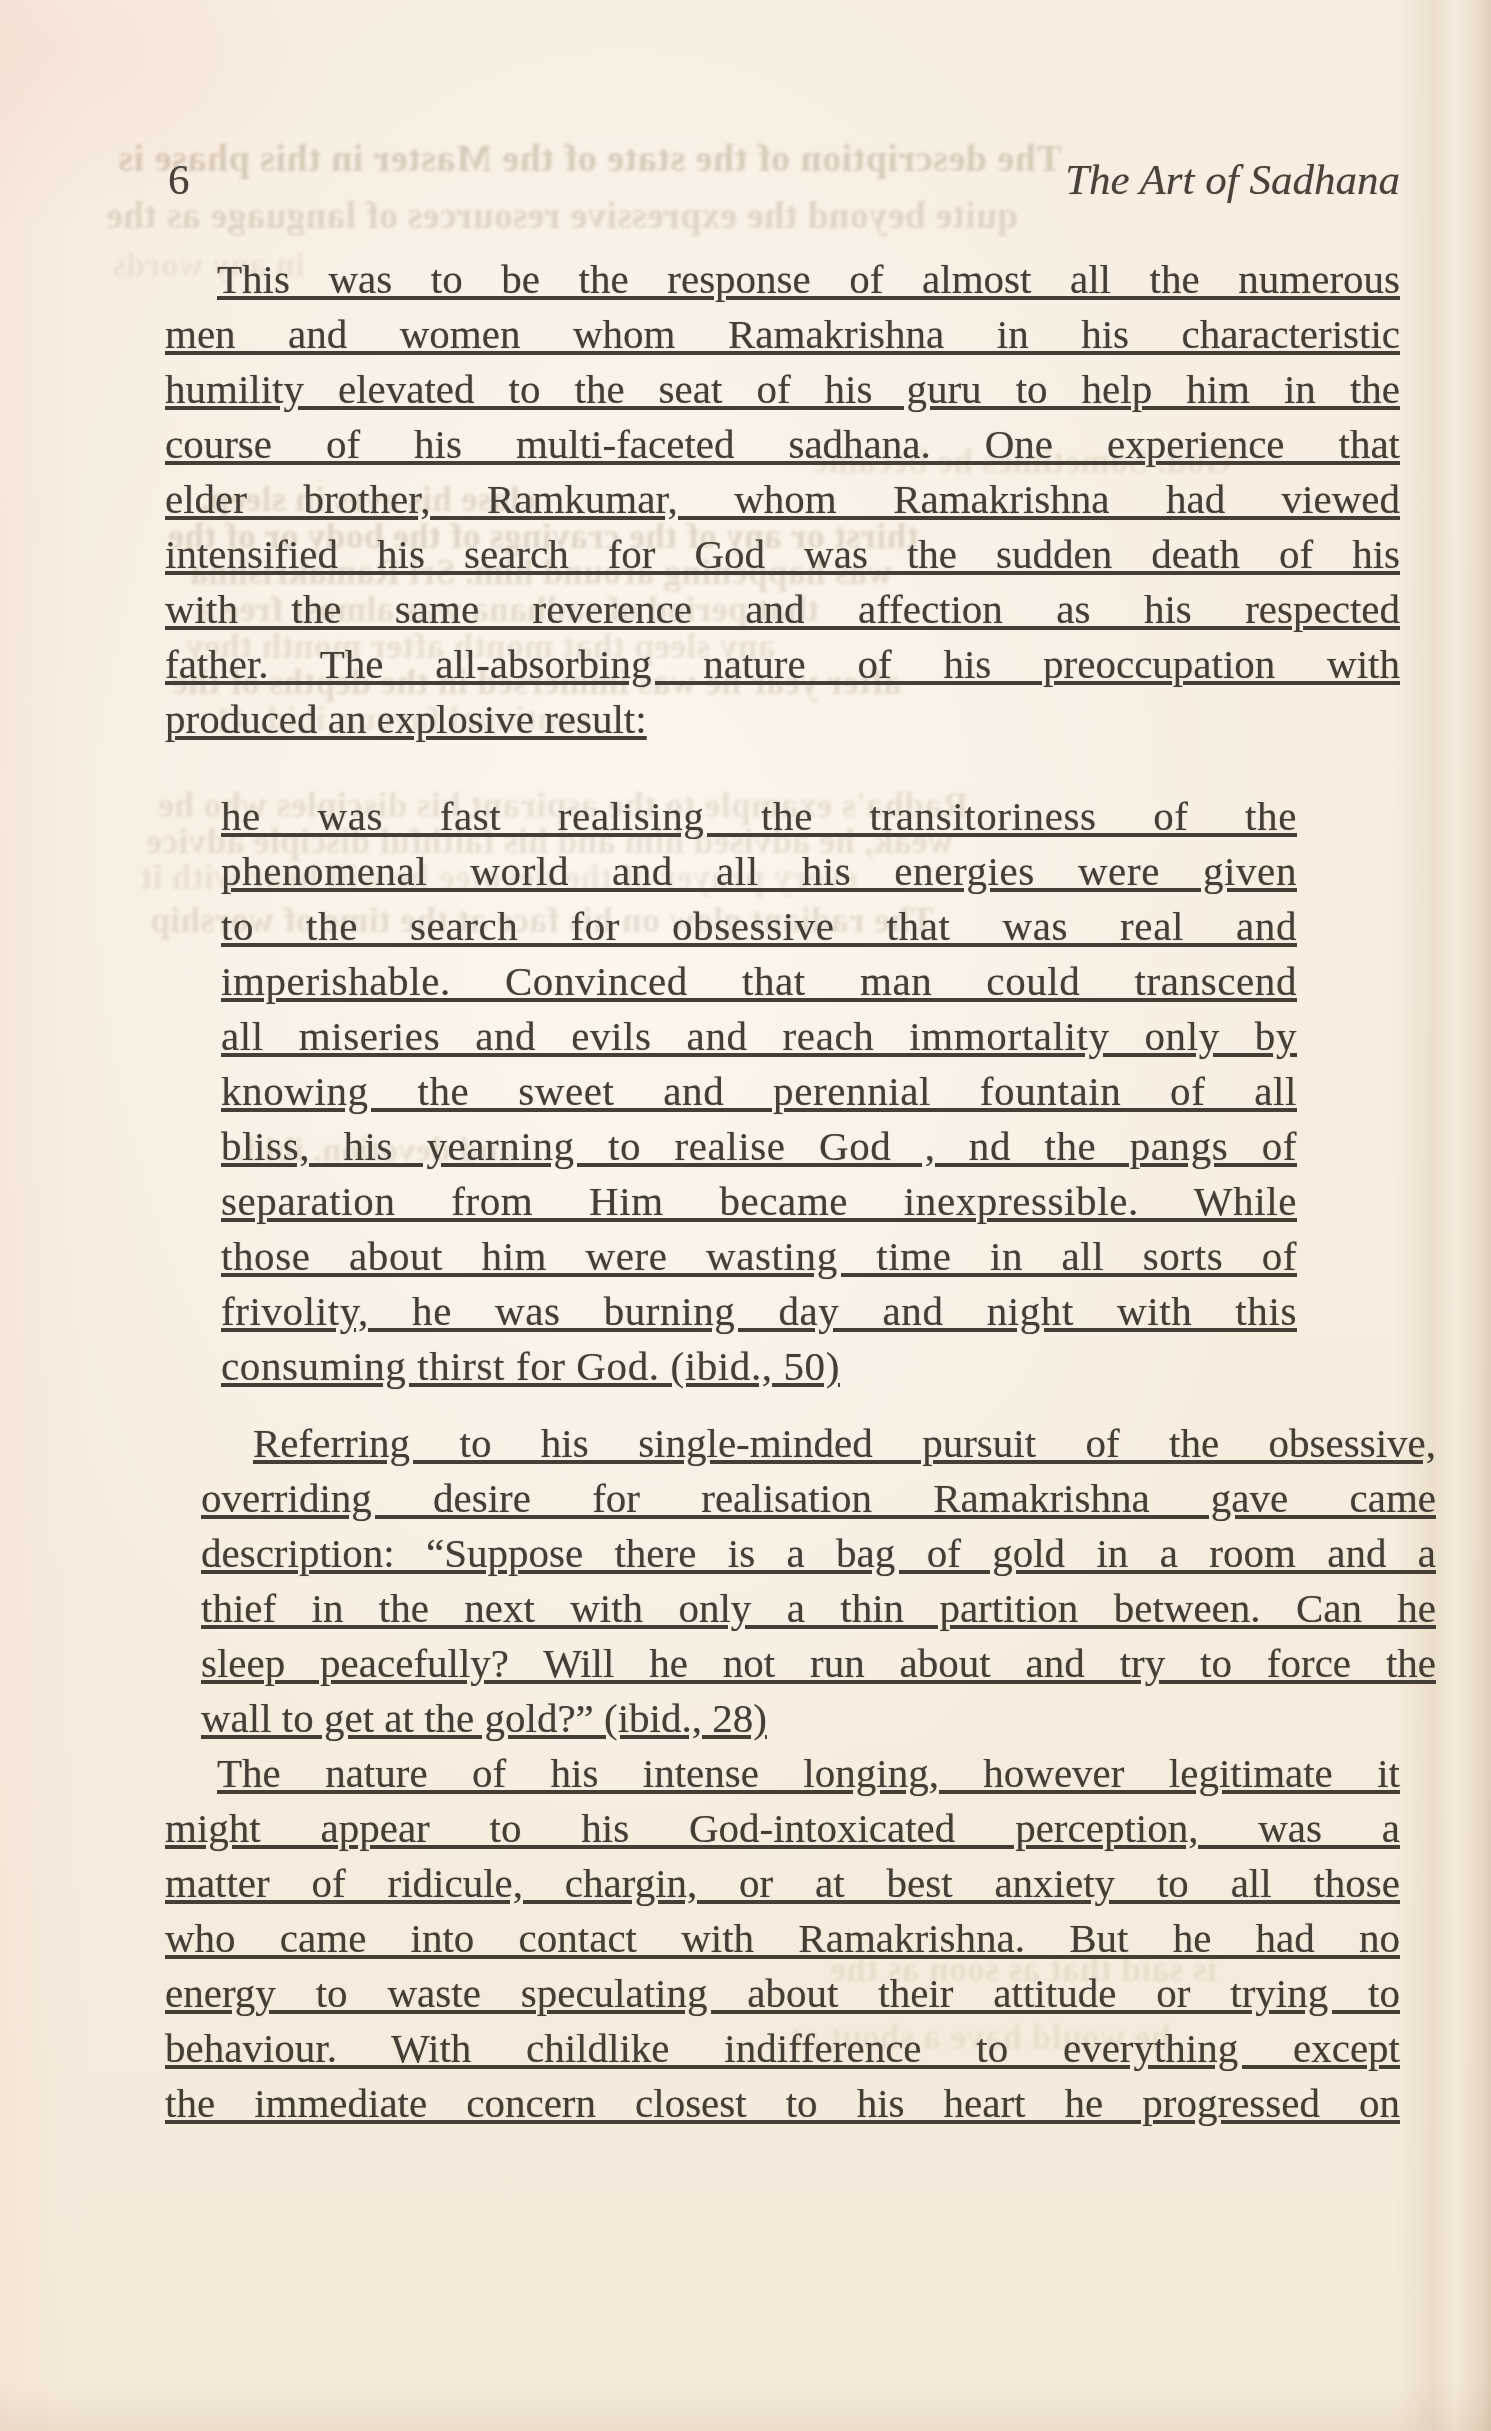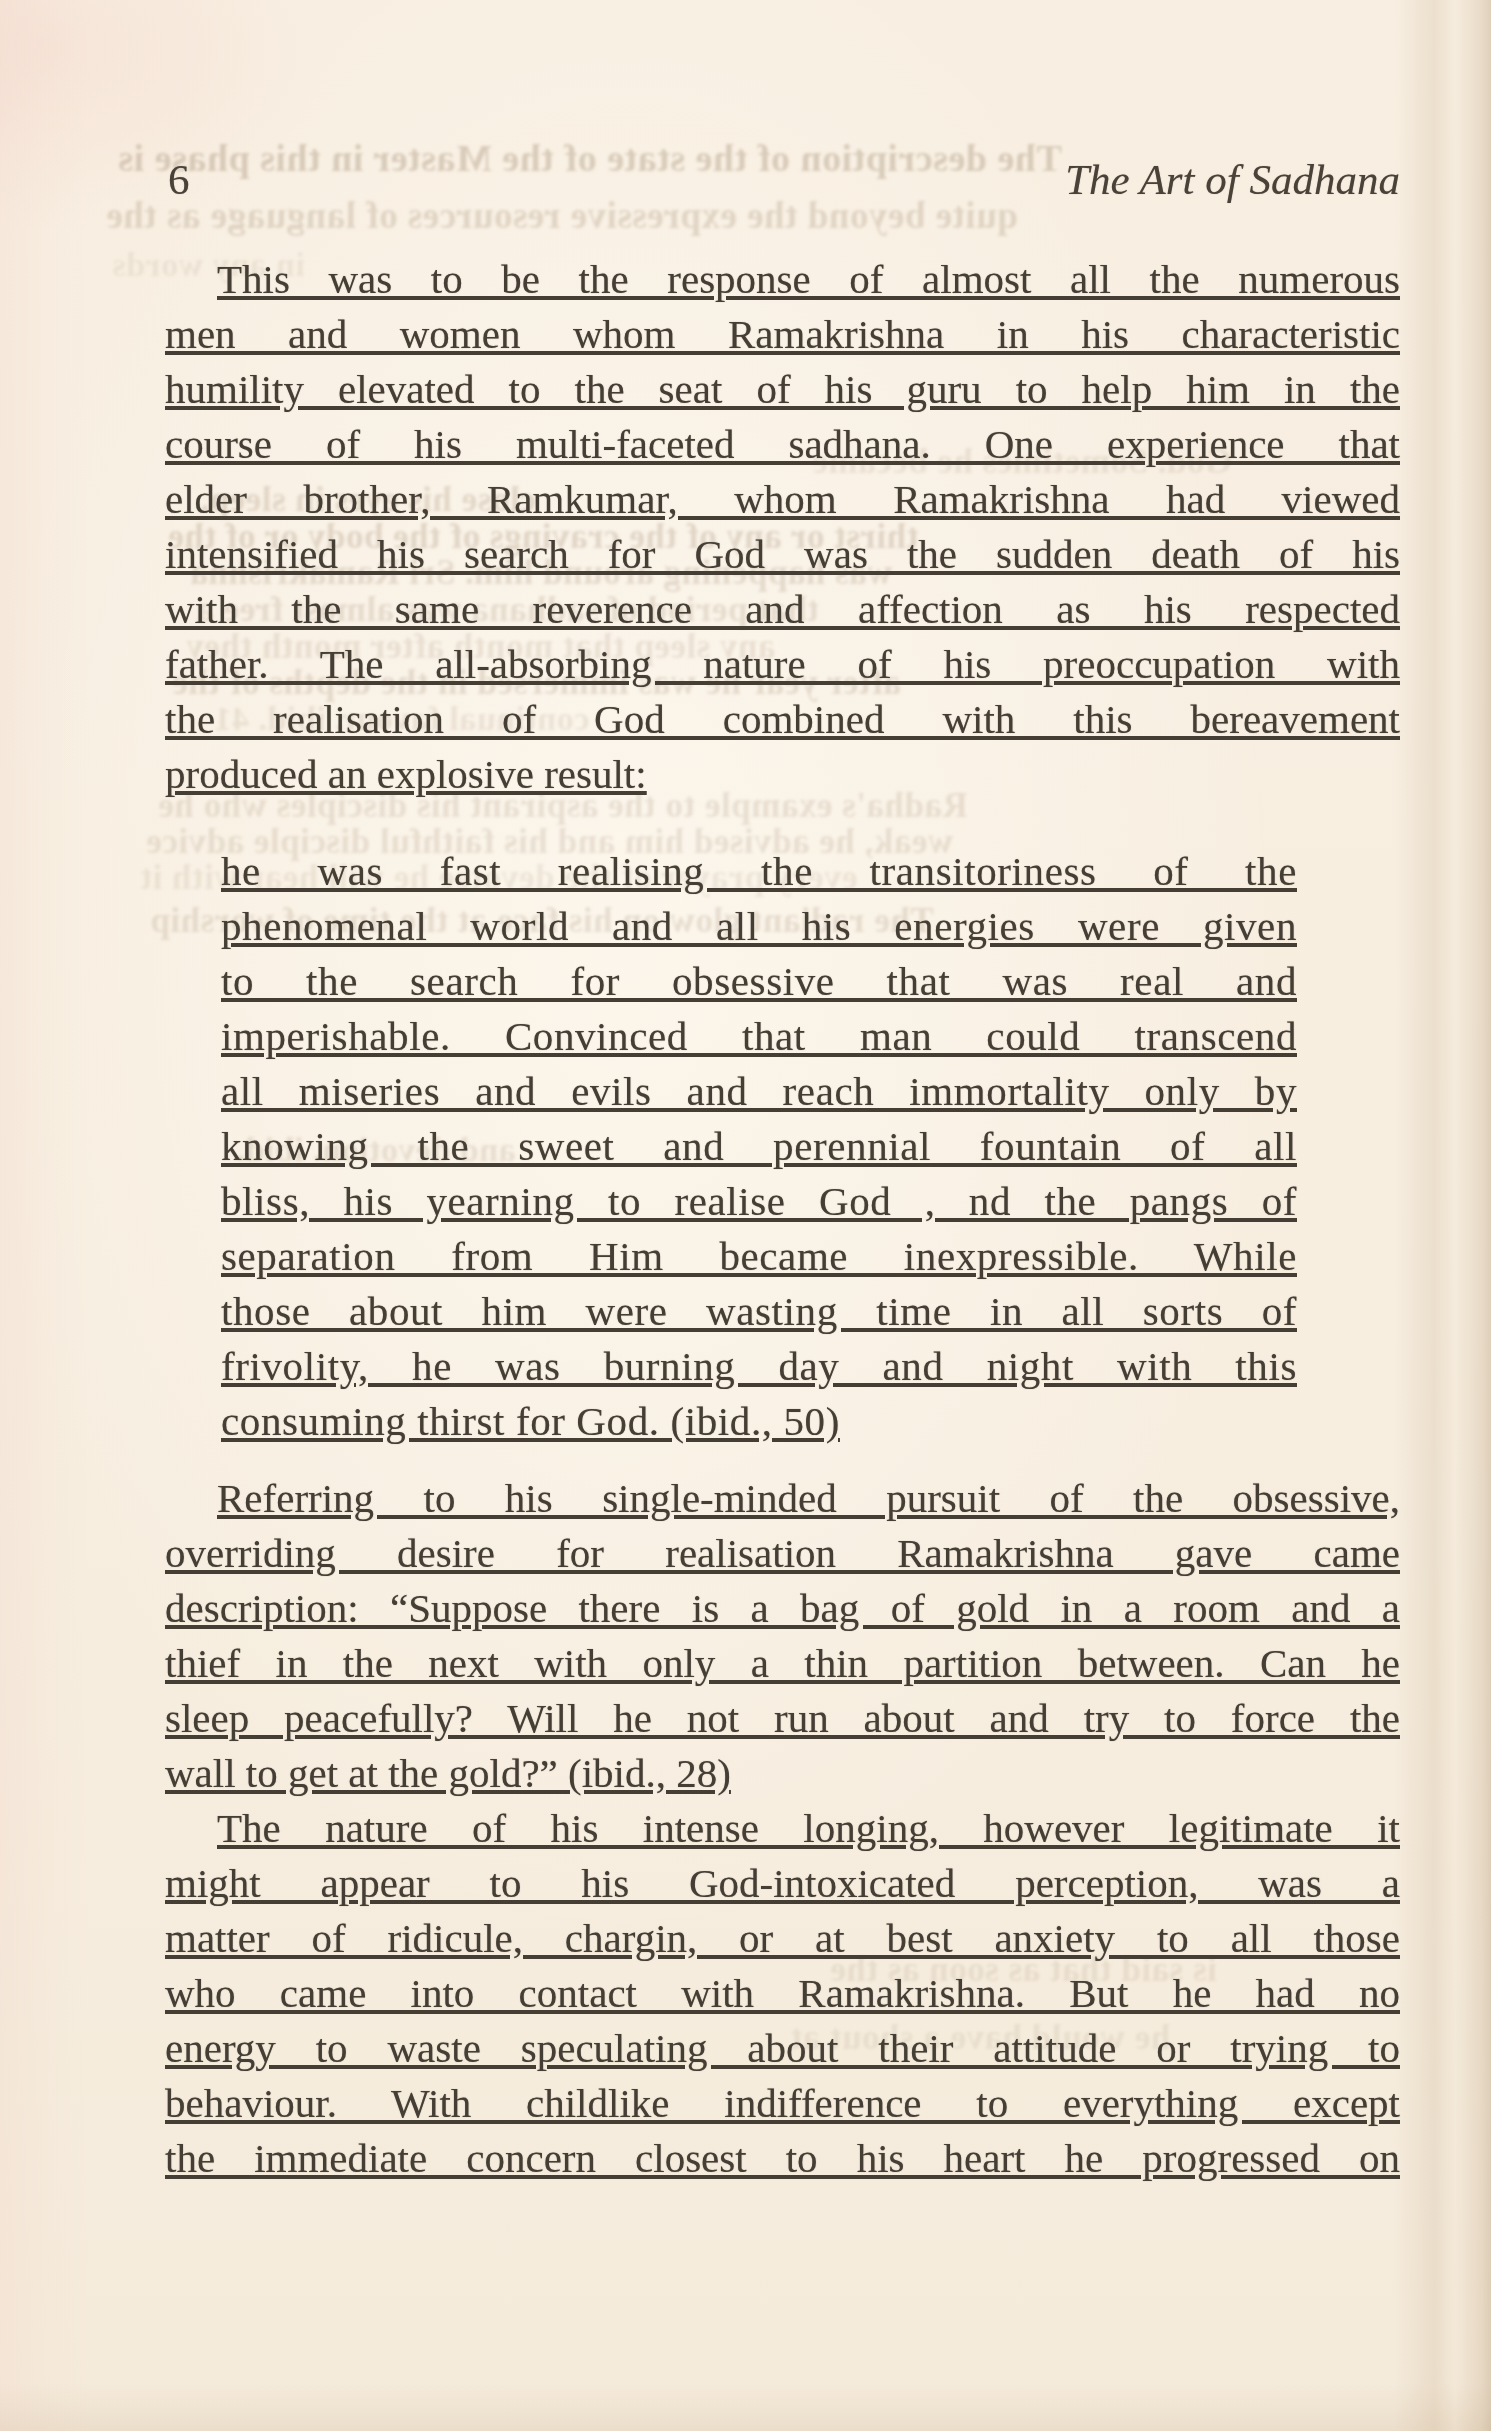--- a/index.html
+++ b/index.html
@@ -117,37 +117,36 @@
   <div class="text-block">
       <div class="para body">
         <div class="line indent">This was to be the response of almost all the numerous</div>
         <div class="line">men and women whom Ramakrishna in his characteristic</div>
         <div class="line">humility elevated to the seat of his guru to help him in the</div>
         <div class="line">course of his multi-faceted sadhana. One experience that</div>
         <div class="line">elder brother, Ramkumar, whom Ramakrishna had viewed</div>
         <div class="line">intensified his search for God was the sudden death of his</div>
         <div class="line">with the same reverence and affection as his respected</div>
         <div class="line">father. The all-absorbing nature of his preoccupation with</div>
-        <div class="line">the realisation of God combined with this bereavement</div>
         <div class="line last">produced an explosive result:</div>
       </div>
       <div class="para quote" style="margin-top: 42px;">
         <div class="line">he was fast realising the transitoriness of the</div>
         <div class="line">phenomenal world and all his energies were given</div>
         <div class="line">to the search for obsessive that was real and</div>
         <div class="line">imperishable. Convinced that man could transcend</div>
         <div class="line">all miseries and evils and reach immortality only by</div>
         <div class="line">knowing the sweet and perennial fountain of all</div>
         <div class="line">bliss, his yearning to realise God , nd the pangs of</div>
         <div class="line">separation from Him became inexpressible. While</div>
         <div class="line">those about him were wasting time in all sorts of</div>
         <div class="line">frivolity, he was burning day and night with this</div>
         <div class="line last">consuming thirst for God. (ibid., 50)</div>
       </div>
-      <div class="para body" style="margin-top: 22px;">
+      <div class="para body" style="margin-top: 22px; margin-left: 36px;">
         <div class="line indent">Referring to his single-minded pursuit of the obsessive,</div>
         <div class="line">overriding desire for realisation Ramakrishna gave came</div>
         <div class="line">description: “Suppose there is a bag of gold in a room and a</div>
         <div class="line">thief in the next with only a thin partition between. Can he</div>
         <div class="line">sleep peacefully? Will he not run about and try to force the</div>
         <div class="line last">wall to get at the gold?” (ibid., 28)</div>
       </div>
       <div class="para body">
         <div class="line indent">The nature of his intense longing, however legitimate it</div>
         <div class="line">might appear to his God-intoxicated perception, was a</div>

